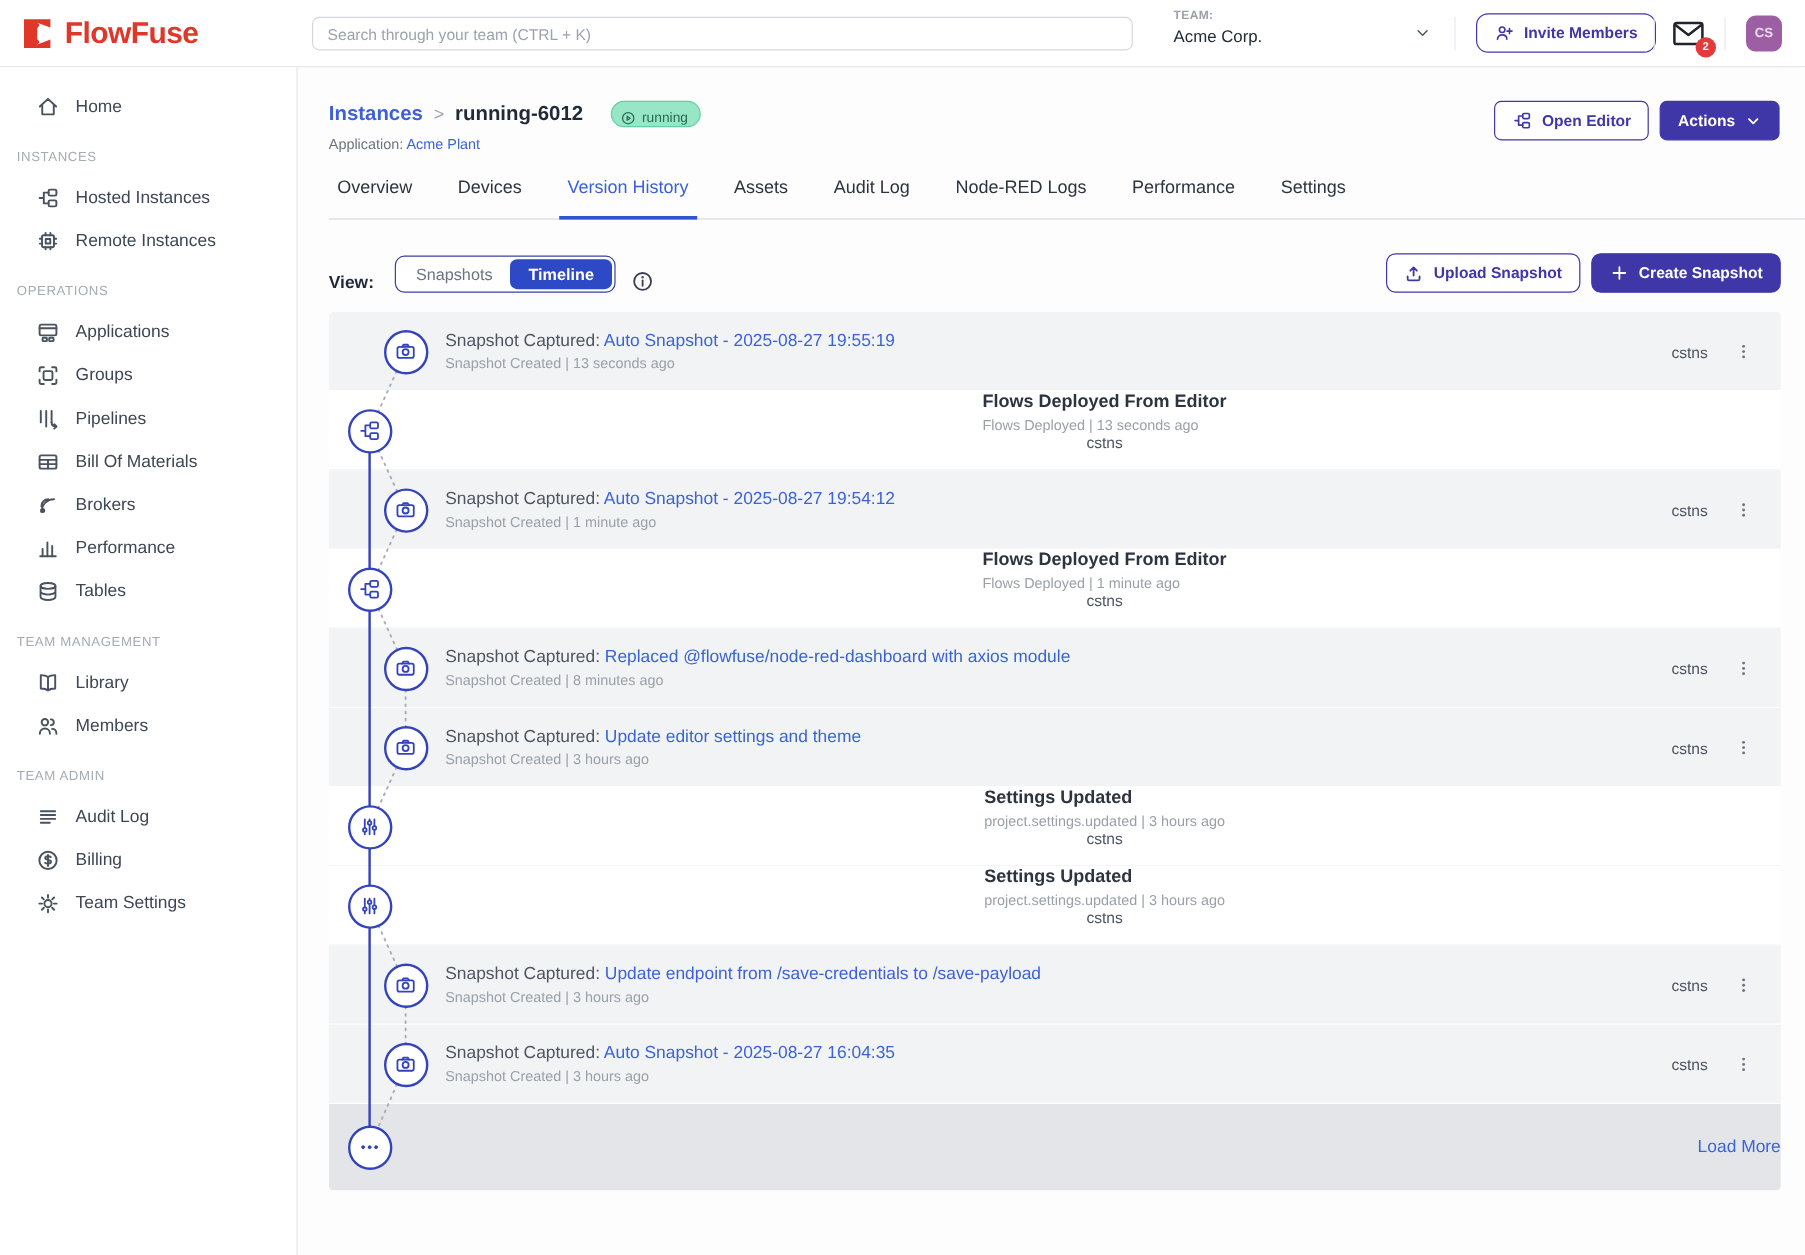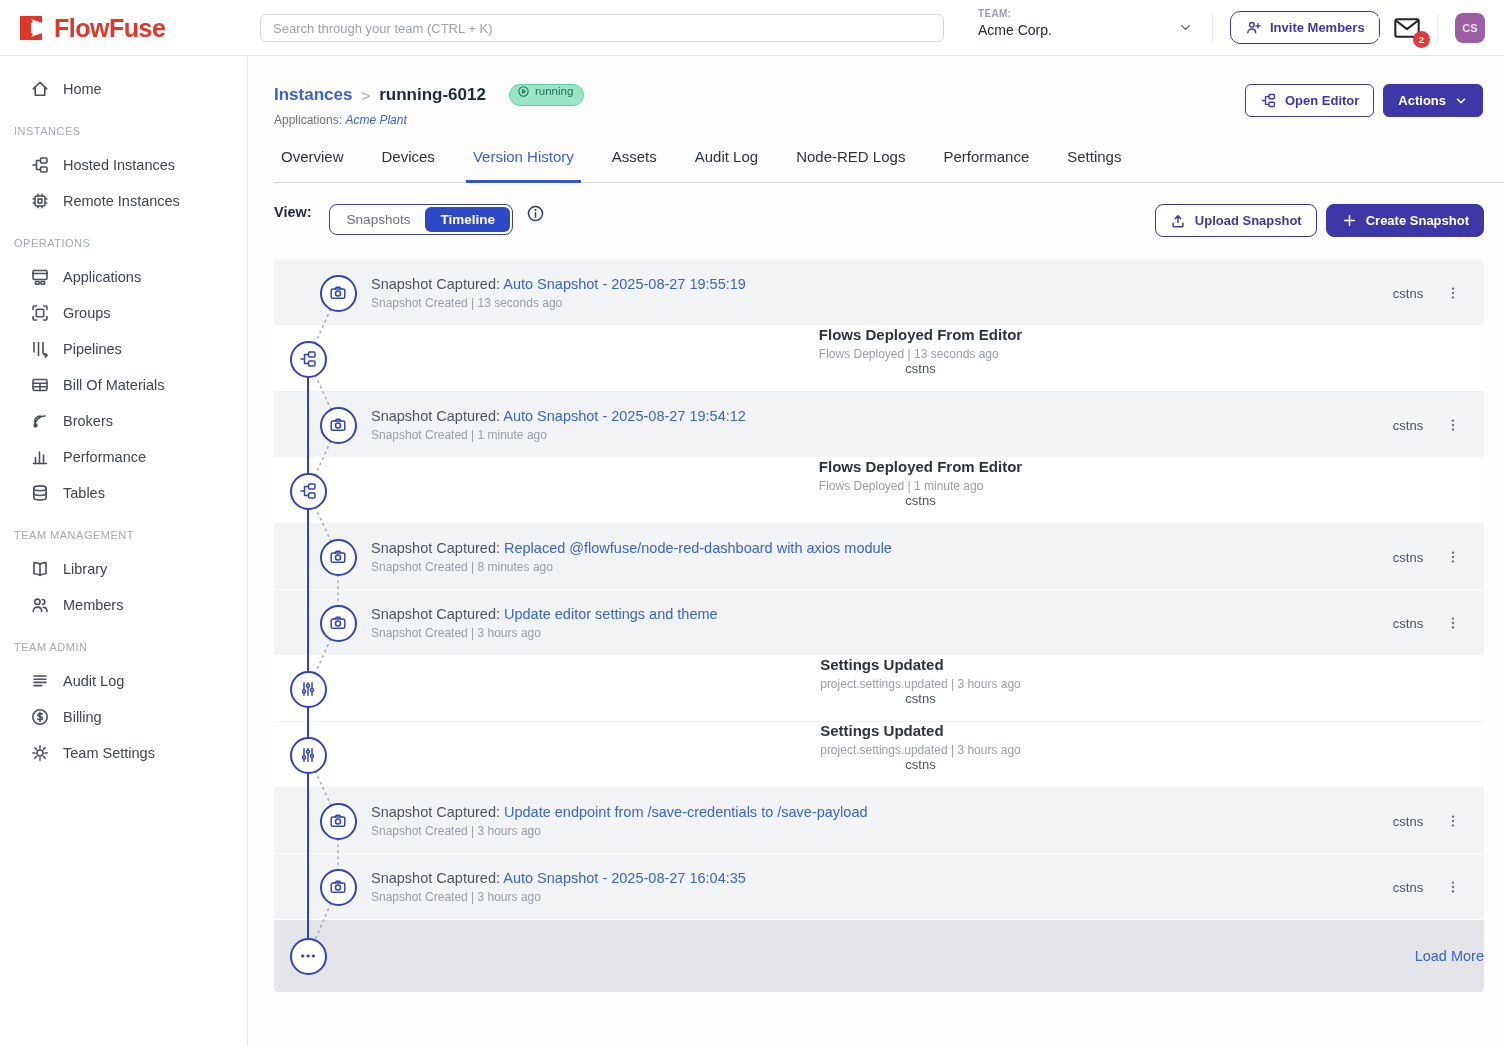--- a/index.html
+++ b/index.html
@@ -47,40 +47,40 @@
     font-size:14.5px;color:#3d4654;}
   .side-item .ic{width:20px;height:20px;color:#4a5260;}
 
   
   .main{position:absolute;left:248px;top:56px;width:1256px;height:990px;background:#fdfdfe;}
 
   .breadcrumb{position:absolute;left:26px;top:28px;display:flex;align-items:center;gap:9px;}
   .crumb-root{font-size:17px;font-weight:bold;color:#3e5fd8;cursor:pointer;}
   .crumb-sep{font-size:15px;color:#9ca3af;}
   .crumb-current{font-size:17px;font-weight:bold;color:#1f2937;}
-  .status-badge{display:flex;align-items:flex-start;gap:5px;margin-left:14px;height:22px;padding:0 10px 0 7px;
+  .status-badge{display:flex;align-items:flex-end;gap:5px;margin-left:14px;height:22px;padding:0 10px 0 7px;
     background:#97e7c6;border:1px solid #62cfa2;border-radius:11px;font-size:11.5px;color:#2a6b55;}
   .status-badge .ic{width:13px;height:13px;color:#2a6b55;}
   .app-line{position:absolute;left:26px;top:57px;font-size:12px;color:#6b7280;}
-  .app-line a{color:var(--blue);text-decoration:none;cursor:pointer;font-style:italic;}
+  .app-line a{color:var(--blue);text-decoration:none;cursor:pointer;}
 
   .head-buttons{position:absolute;right:21px;top:28px;display:flex;gap:9px;}
   .btn{height:33px;display:flex;align-items:center;gap:8px;border-radius:6px;font-size:13px;font-weight:bold;
     cursor:pointer;font-family:"Liberation Sans",sans-serif;padding:4px 14px;}
   .btn-outline{background:#fff;border:1.5px solid var(--indigo);color:var(--indigo);}
   .btn-solid{background:var(--indigo);border:1.5px solid var(--indigo);color:#fff;}
   .btn .ic{width:17px;height:17px;}
 
   .tabs{position:absolute;left:26px;top:92px;right:0;height:35px;display:flex;gap:24px;
     border-bottom:1px solid #d6dade;width:1230px;}
   .tab{font-size:15px;color:#2c3440;padding:0 7px 12px 7px;cursor:pointer;position:relative;white-space:nowrap;}
   .tab.active{color:#3a5fd9;}
   .tab.active::after{content:"";position:absolute;left:0;right:0;bottom:-1px;height:3px;background:#2f55d0;}
 
-  .toolbar{position:absolute;left:26px;top:148px;width:1210px;height:40px;display:flex;align-items:flex-start;}
+  .toolbar{position:absolute;left:26px;top:148px;width:1210px;height:40px;display:flex;align-items:flex-end;}
   .view-label{font-size:14.5px;color:#1f2937;font-weight:bold;margin-right:17px;}
   .toggle-group{display:flex;align-items:center;border:1.5px solid #39439e;border-radius:8px;background:#fff;padding:2px;}
   .toggle-opt{font-size:13.5px;padding:5px 15px;border-radius:6px;color:#6b7280;cursor:pointer;}
   .toggle-opt.active{background:var(--blue-deep);color:#fff;font-weight:bold;}
   .info-ic{width:19px;height:19px;color:#374151;margin-left:13px;cursor:pointer;}
   .toolbar-right{margin-left:auto;display:flex;gap:9px;}
   .btn-rounded{border-radius:8px;}
 
   
   .timeline{position:absolute;left:26px;top:204px;width:1210px;height:732px;border-radius:4px;overflow:hidden;}
@@ -310,21 +310,21 @@
       <span class="ic">
         <svg width="13" height="13" viewBox="0 0 20 20">
             <circle cx="10" cy="10" r="7.2"></circle>
             <path d="M8.6 7.4 l4 2.6 -4 2.6 z"></path>
           </svg>
       </span>
       <span>running</span>
     </span>
   </div>
   <div class="app-line">
-    <span>Applications:</span>
+    <span>Application:</span>
     <a>Acme Plant</a>
   </div>
 
   <div class="head-buttons">
     <button class="btn btn-outline">
       <span class="ic">
         <svg width="17" height="17" viewBox="0 0 20 20">
             <rect x="10.5" y="3" width="6.5" height="5" rx="1.2"></rect>
             <rect x="10.5" y="12" width="6.5" height="5" rx="1.2"></rect>
             <path d="M10.5 5.5 H6.5 V14.5 H10.5 M6.5 10 H3"></path>

